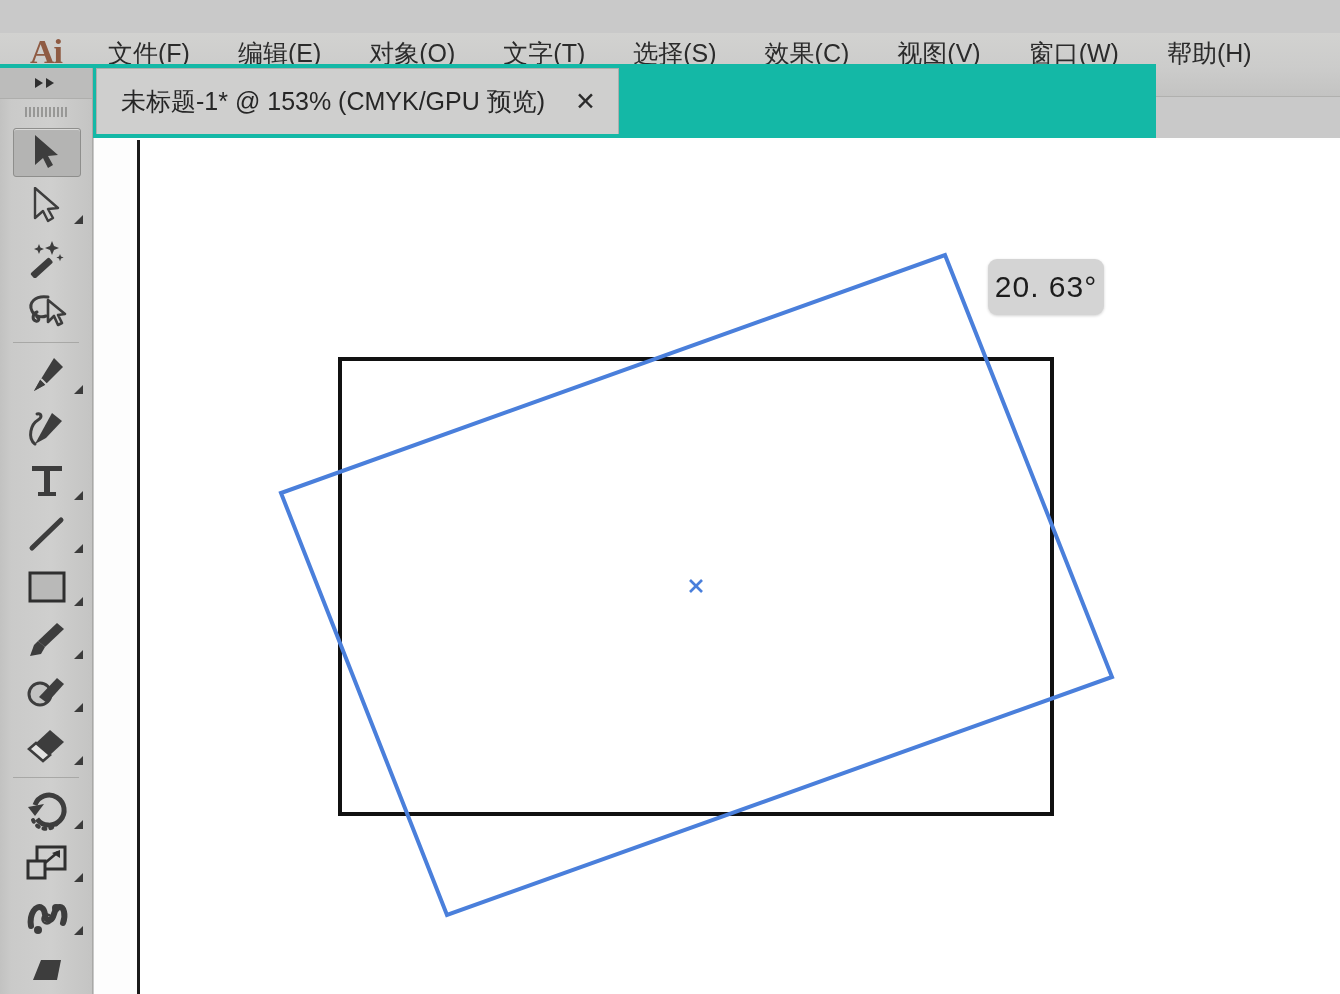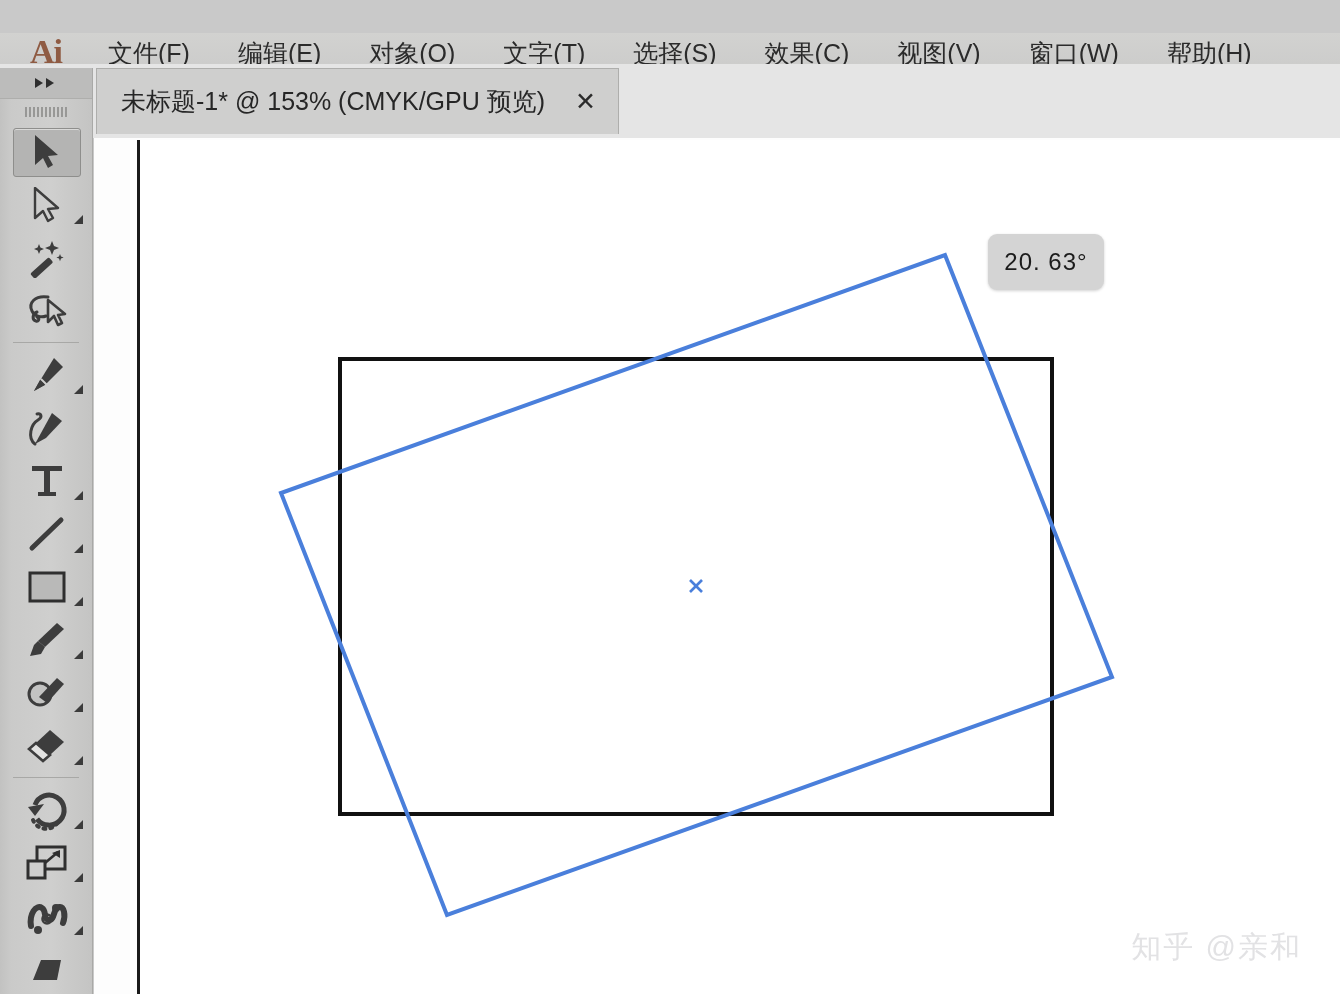--- a/index.html
+++ b/index.html
@@ -53,22 +53,22 @@
     color: #2b2b2b;
     padding: 4px 16px;
     white-space: nowrap;
     cursor: default;
   }
 
   
   .tabstrip {
     position: absolute;
     left: 0; top: 64px;
-    width: 1340px; height: 74px;
-    background: #e5e5e5;
+    width: 1156px; height: 74px;
+    background: #14b8a6;
     box-sizing: border-box;
     text-align: right;
   }
   .doc-tab {
     position: absolute;
     left: 96px; top: 4px;
     height: 66px;
     min-width: 300px;
     background: #cfcfce;
     border: 1px solid #aeaeac;
@@ -178,24 +178,25 @@
     width: 1246px; height: 856px;
   }
   .angle-tip {
     position: absolute;
     background: #d4d4d4;
     border-radius: 9px;
     box-shadow: 0 1px 3px rgba(0,0,0,0.18);
     display: flex;
     align-items: center;
     justify-content: center;
-    font-size: 24px;
+    font-size: 30px;
     color: #1c1c1c;
     letter-spacing: 1px;
     white-space: nowrap;
+    margin-top: 25px;
   }
   .watermark {
     position: absolute;
     right: 38px; bottom: 26px;
     font-size: 30px;
     color: #e2e2e4;
     letter-spacing: 2px;
     white-space: nowrap;
     user-select: none;
   }
@@ -390,16 +391,15 @@
       <polygon points="851,117 1018,539 353,777 187,355" fill="none" stroke="#4a7fdb" stroke-width="4" stroke-linejoin="miter"></polygon>
 
       <g>
         <line x1="596" y1="442" x2="608" y2="454" stroke="#4a7fdb" stroke-width="2.6"></line>
         <line x1="608" y1="442" x2="596" y2="454" stroke="#4a7fdb" stroke-width="2.6"></line>
       </g>
     </svg>
 
     <div class="angle-tip" style="left:894px; top:96px; width:116px; height:56px;">20. 63°</div>
 
-    <div class="watermark">知乎 @亲和</div>
   </div>
 
 </div>
 
 </body></html>

